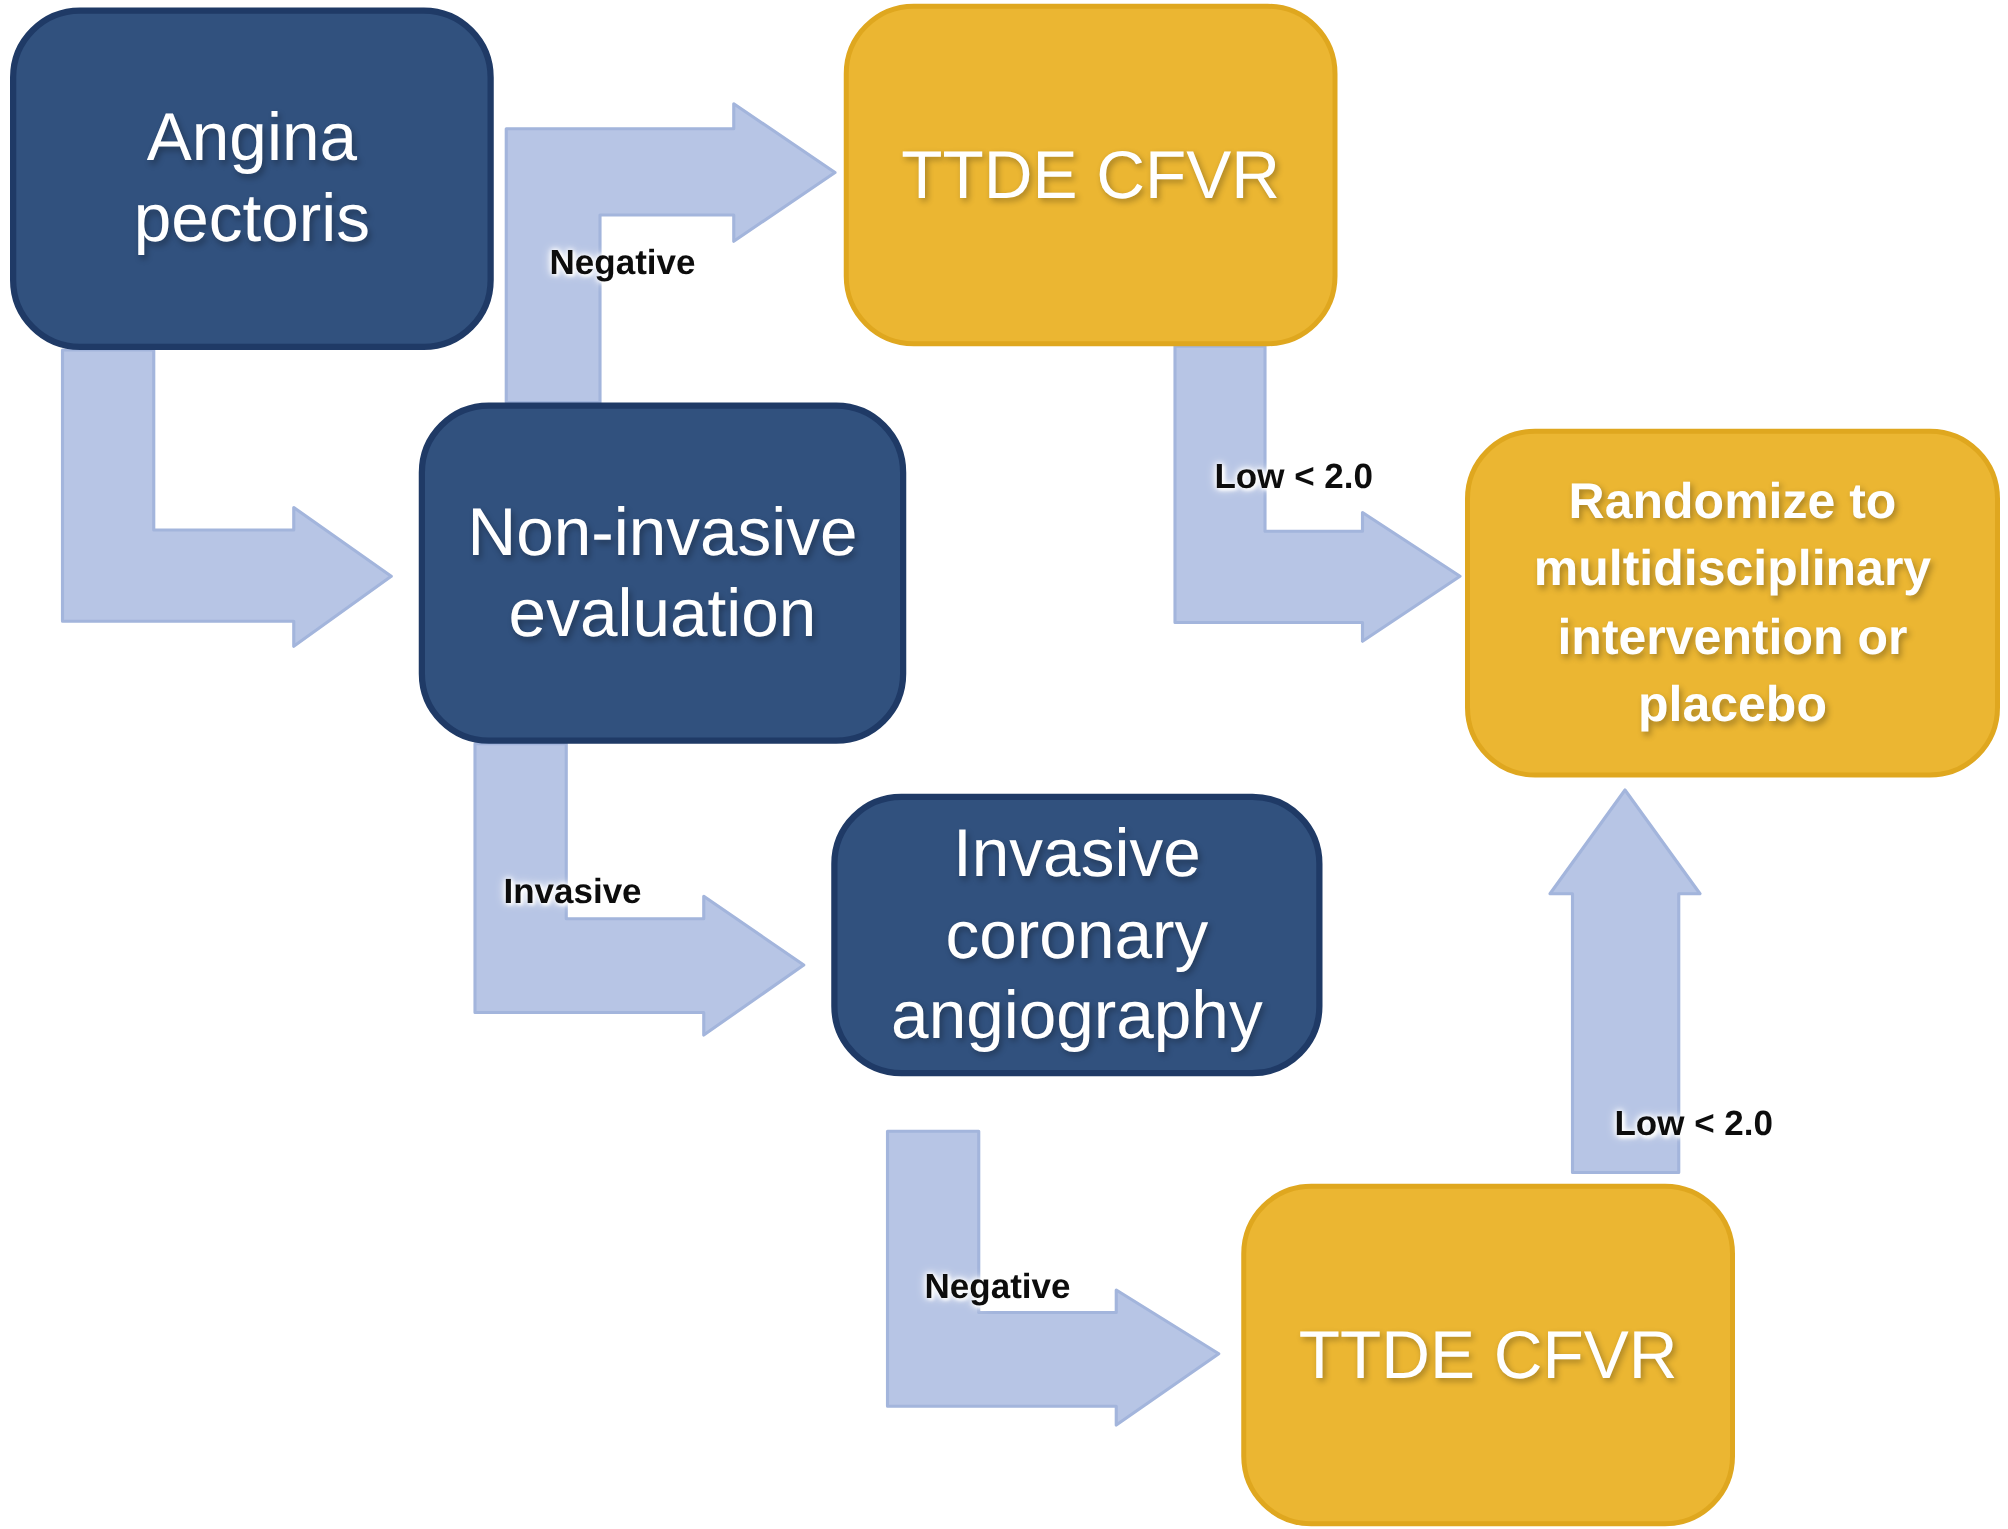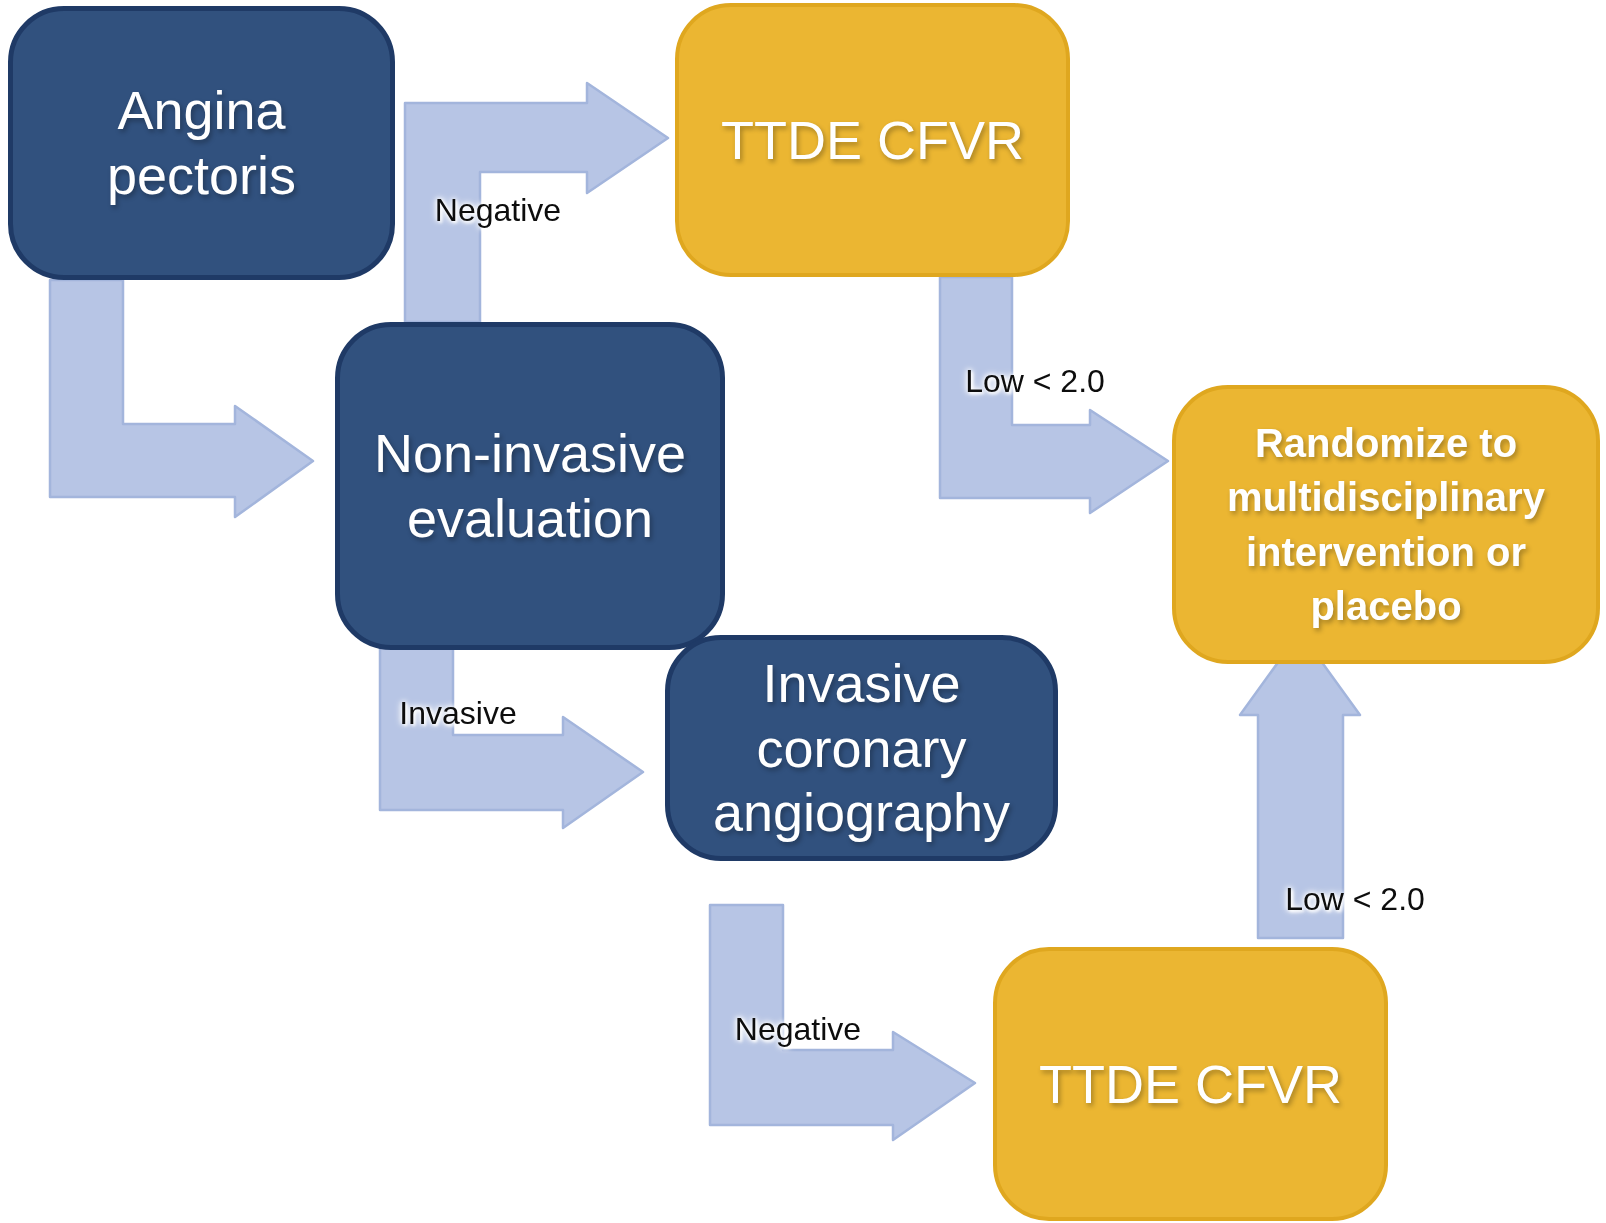--- a/index.html
+++ b/index.html
@@ -63,31 +63,31 @@
     border: 4px solid var(--yellow-box-border);
   }
   .node.small-bold {
     font-size: 40px;
     font-weight: 700;
     line-height: 1.36;
   }
   .edge-label {
     position: absolute;
     transform: translate(-50%, -50%);
-    font-size: 32px;
-    font-weight: 400;
+    font-size: 28px;
+    font-weight: 700;
     color: var(--label-text);
     white-space: nowrap;
     text-shadow: 0 0 4px #fff, 0 0 6px #fff, 0 0 9px #fff, 2px 2px 3px rgba(255,255,255,0.9);
   }
   
   #node-angina      { left: 8px;    top: 6px;   width: 387px; height: 274px; }
   #node-ttde-top    { left: 675px;  top: 3px;   width: 395px; height: 274px; }
-  #node-noninvasive { left: 335px;  top: 322px; width: 390px; height: 328px; }
-  #node-randomize   { left: 1172px; top: 343px; width: 428px; height: 279px; margin-top: 42px; }
+  #node-noninvasive { left: 335px;  top: 322px; width: 390px; height: 273px; }
+  #node-randomize   { left: 1172px; top: 343px; width: 428px; height: 279px; }
   #node-invasive    { left: 665px;  top: 635px; width: 393px; height: 226px; }
   #node-ttde-bottom { left: 993px;  top: 947px; width: 395px; height: 274px; }
   
   #label-negative-top    { left: 498px;  top: 210px; }
   #label-low-top         { left: 1035px; top: 381px; }
   #label-positive        { left: 458px;  top: 713px; }
   #label-negative-bottom { left: 798px;  top: 1029px; }
   #label-low-bottom      { left: 1355px; top: 899px; }
 </style>
 </head>

